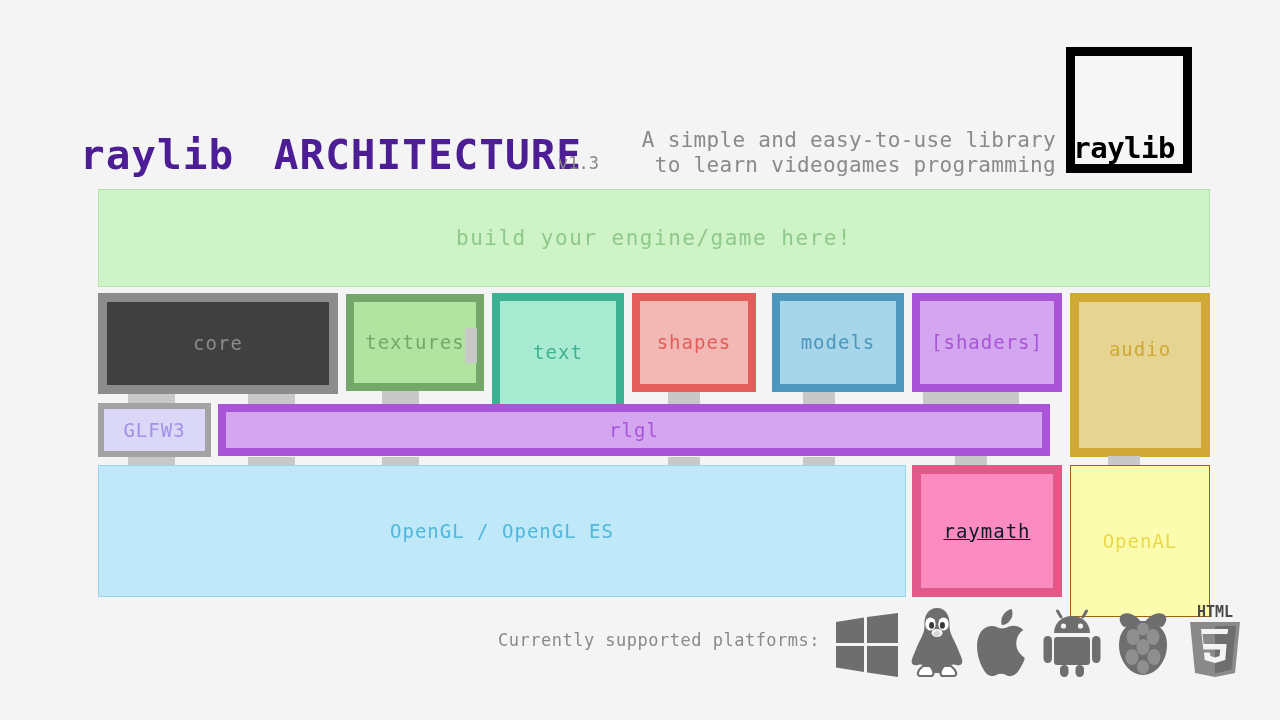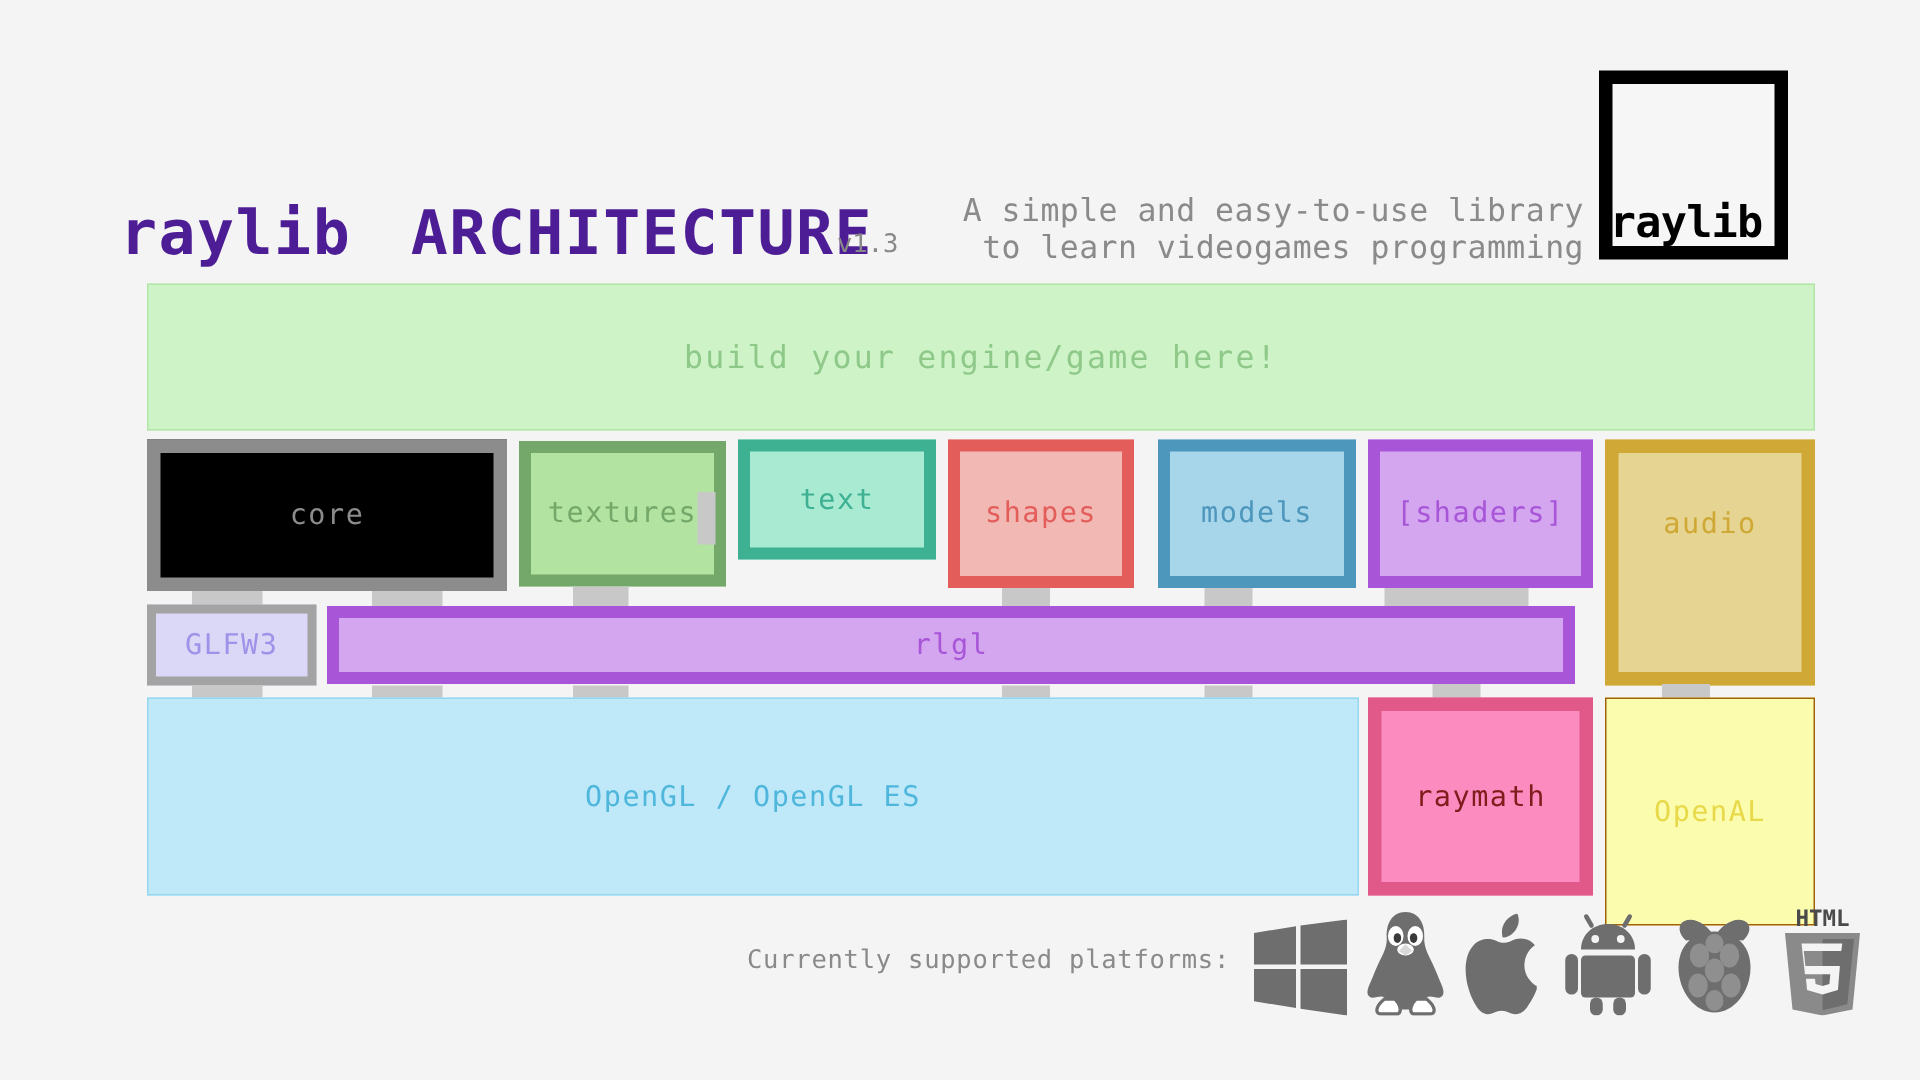--- a/index.html
+++ b/index.html
@@ -54,28 +54,28 @@
 
   
   #banner {
     left: 82px; top: 189px; width: 1112px; height: 98px;
     background: #cdf3c6; border: 1px solid #b2e6a8;
   }
   #banner .lbl { color: #8fc98a; font-size: 21px; letter-spacing: 1.5px; }
 
   
   #box-core    { left: 82px;  top: 293px; width: 240px;  height: 101px;
-                 background: #000000; border: 9px solid #8c8c8c; }
+                 background: #404040; border: 9px solid #8c8c8c; }
   #box-core .lbl { color: #8c8c8c; }
 
   #box-textures{ left: 330px; top: 294px; width: 138px; height: 97px;
                  background: #b2e3a0; border: 8px solid #74a86a; }
   #box-textures .lbl { color: #74a86a; }
 
-  #box-text    { left: 476px; top: 293px; width: 132px; height: 80px;
+  #box-text    { left: 476px; top: 293px; width: 132px; height: 119px;
                  background: #a8ebd2; border: 8px solid #3fb193; }
   #box-text .lbl { color: #3fb193; }
 
   #box-shapes  { left: 616px; top: 293px; width: 124px; height: 99px;
                  background: #f2b9b4; border: 8px solid #e35d5b; }
   #box-shapes .lbl { color: #e35d5b; }
 
   #box-models  { left: 756px; top: 293px; width: 132px; height: 99px;
                  background: #a7d5ea; border: 8px solid #4d97bd; }
   #box-models .lbl { color: #4d97bd; }
@@ -98,21 +98,21 @@
                  background: #d4a6ef; border: 8px solid #a855d8; }
   #box-rlgl .lbl { color: #a855d8; }
 
   
   #box-opengl  { left: 82px;  top: 465px; width: 808px; height: 132px;
                  background: #bfe8f9; border: 1px solid #95d6f0; }
   #box-opengl .lbl { color: #4fb7db; }
 
   #box-raymath { left: 896px; top: 465px; width: 150px; height: 132px;
                  background: #fc8cc0; border: 9px solid #e05989; }
-  #box-raymath .lbl { color: #7f1d1d; }
+  #box-raymath .lbl { color: #0f172a; text-decoration: underline; }
 
   #box-openal  { left: 1054px; top: 465px; width: 140px; height: 152px;
                  background: #fcfcae; border: 1px solid #a16207; }
   #box-openal .lbl { color: #e8d94a; }
 
   
   #footer { position: absolute; left: 0; top: 600px; width: 1280px; height: 90px; }
   #footer-label {
     position: absolute; left: 498px; top: 30px;
     font-size: 17px; color: #8a8a8a; letter-spacing: 0.5px; white-space: nowrap;

